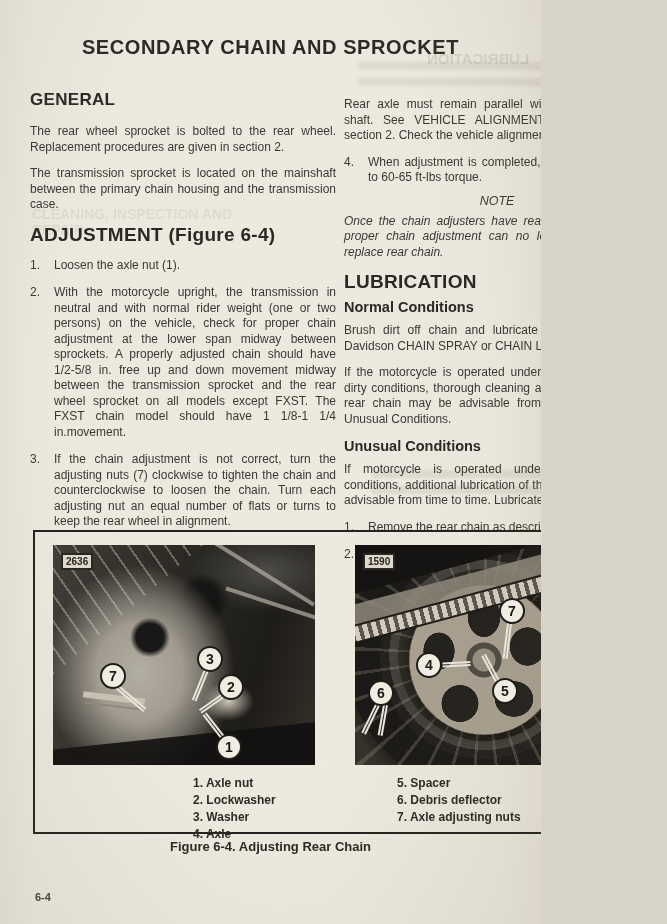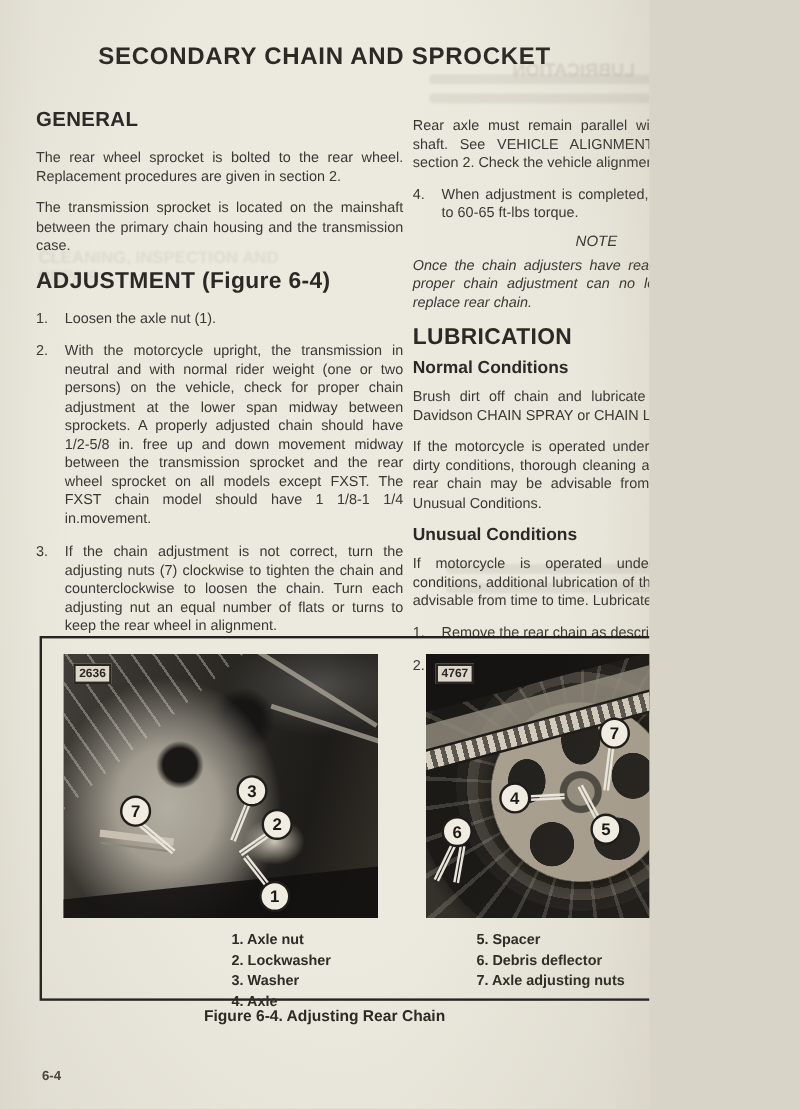--- a/index.html
+++ b/index.html
@@ -166,21 +166,21 @@
       <div class="co" style="left:165px;top:129px;">2</div>
       <div class="co" style="left:163px;top:189px;">1</div>
     </div>
 
     <div class="photo photo-2">
       <div class="p2-spokes"></div>
       <div class="p2-sprocket"></div>
       <div class="p2-band"></div>
       <div class="p2-chain"></div>
       <div class="p2-wedge"></div>
-      <div class="photo-tag">4767</div>
+      <div class="photo-tag">1590</div>
       <div class="ldr" style="left:152px;top:78px;height:36px;transform:rotate(7deg);"></div>
       <div class="ldr" style="left:85px;top:120px;height:28px;transform:rotate(-93deg);"></div>
       <div class="ldr" style="left:126px;top:110px;height:32px;transform:rotate(-28deg);"></div>
       <div class="ldr" style="left:21px;top:158px;height:34px;transform:rotate(26deg);"></div>
       <div class="ldr" style="left:28px;top:160px;height:31px;transform:rotate(10deg);"></div>
       <div class="co" style="left:144px;top:53px;">7</div>
       <div class="co" style="left:61px;top:107px;">4</div>
       <div class="co" style="left:137px;top:133px;">5</div>
       <div class="co" style="left:13px;top:135px;">6</div>
     </div>

